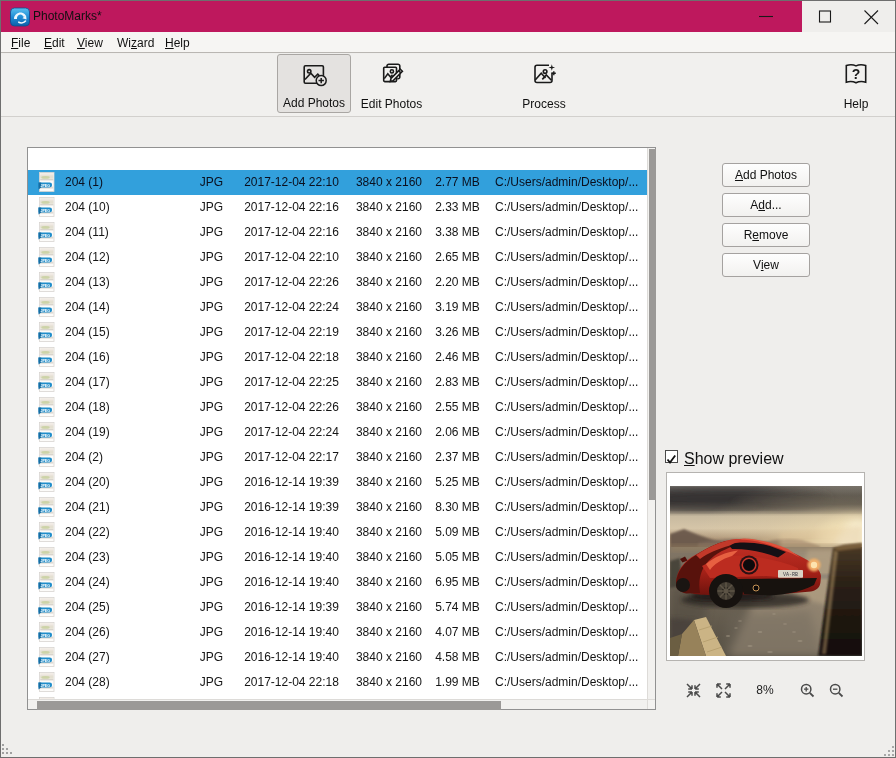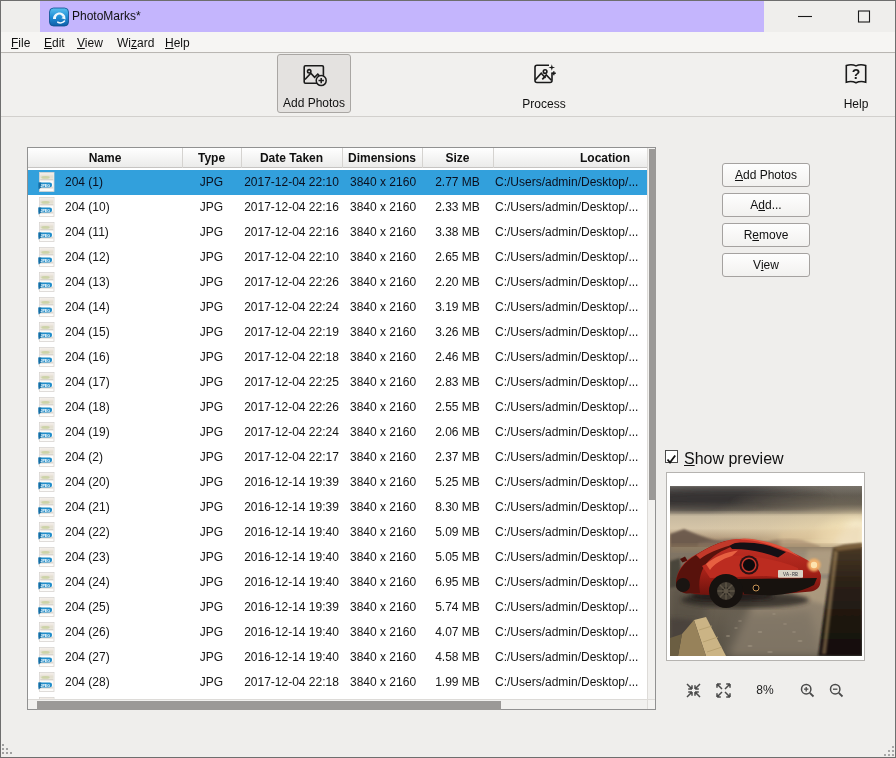--- a/index.html
+++ b/index.html
@@ -1,20 +1,20 @@
 <!DOCTYPE html>
 <html><head><meta charset="utf-8"><style>
 * { margin:0; padding:0; box-sizing:border-box; }
 html,body { width:896px; height:758px; overflow:hidden; }
 body { font-family:"Liberation Sans", sans-serif; background:#efeeec; position:relative; }
 .abs { position:absolute; }
 
 #frame { position:absolute; left:0; top:0; width:896px; height:758px; border:1px solid #6e6e6e; z-index:90; pointer-events:none; }
 
-#titlebar { position:absolute; left:1px; top:1px; width:724px; height:31px; background:#c4b5fd;margin-left:39px; }
+#titlebar { position:absolute; left:1px; top:1px; width:801px; height:31px; background:#be185d; }
 #title { position:absolute; left:32px; top:8px; font-size:12px; color:#101010; }
 
 #menubar { position:absolute; left:1px; top:32px; width:894px; height:21px; background:#f6f5f3; border-bottom:1px solid #b9b6b2; font-size:12px; color:#101010; }
 #menubar span { position:absolute; top:4px; }
 
 #toolbar { position:absolute; left:1px; top:54px; width:894px; height:63px; background:#f1f0ee; border-bottom:1px solid #d2d0cd; }
 .tbtn { position:absolute; top:0px; height:59px; text-align:center; font-size:12px; color:#101010; }
 .tbtn .lbl { position:absolute; bottom:2px; left:0; right:0; }
 .tbtn svg { position:absolute; top:7px; left:50%; transform:translateX(-50%); }
 #tb-add { left:276px; width:74px; background:#e4e2e0; border:1px solid #a9a6a3; border-radius:3px; }
@@ -28,21 +28,21 @@
 #thead span { position:absolute; top:3px; }
 .hsep { position:absolute; top:0; width:1px; height:20px; background:#d5d3d0; }
 #tbody { position:absolute; left:0; top:22px; width:620px; height:529px; overflow:hidden; }
 .row { position:relative; width:620px; height:25px; background:#fff; font-size:12px; color:#151515; }
 .row.sel { background:#32a0dc; color:#0a0f1e; }
 .row span { position:absolute; top:5px; white-space:nowrap; }
 .fic { position:absolute; left:10px; top:2px; }
 .c-name { left:37px; }
 .c-type { left:154px; width:59px; text-align:center; }
 .c-date { left:213px; width:101px; text-align:center; }
-.c-dim  { left:314px; width:80px; text-align:left;margin-left:8px; }
+.c-dim  { left:314px; width:80px; text-align:right; }
 .c-size { left:394px; width:71px; text-align:center; }
 .c-loc  { left:467px; }
 
 #vsb { position:absolute; right:0; top:0; width:8px; height:551px; background:#f2f1ef; border-left:1px solid #dddbd8; }
 #vthumb { position:absolute; left:1px; top:1px; width:7px; height:351px; background:#9b9997; }
 #hsb { position:absolute; left:0; bottom:0; width:620px; height:10px; background:#f2f1ef; border-top:1px solid #dddbd8; }
 #hthumb { position:absolute; left:9px; top:1px; width:464px; height:9px; background:#9b9997; }
 #sbcorner { position:absolute; right:0; bottom:0; width:8px; height:10px; background:#f4f3f1; border-left:1px solid #dddbd8; border-top:1px solid #dddbd8; }
 
 .pbtn { position:absolute; left:722px; width:88px; height:24px; background:linear-gradient(#fefefe,#f2f1ef); border:1px solid #a5a2a0; border-radius:3px; font-size:12px; color:#101010; text-align:center; line-height:22px; }
@@ -97,53 +97,51 @@
  <div class="tbtn" id="tb-add">
   <svg width="26" height="26" viewBox="0 0 26 26" fill="none" stroke="#1a1a1a" stroke-width="1.6">
    <rect x="3.2" y="3.8" width="19.2" height="17.4" rx="1.2"></rect>
    <circle cx="8.2" cy="9.3" r="1.7"></circle>
    <path d="M4 17.5 L9.8 11.2 L13.6 15.4 L16.8 12.2 L20 15.6"></path>
    <circle cx="20.2" cy="18.6" r="5.0" fill="#e4e2e0" stroke-width="1.5"></circle>
    <path d="M20.2 15.9 v5.4 M17.5 18.6 h5.4" stroke-width="1.5"></path>
   </svg>
   <div class="lbl">Add Photos</div>
  </div>
+ <div class="tbtn" id="tb-edit">
+  <svg width="27" height="27" viewBox="0 0 27 27" fill="none" stroke="#1a1a1a" stroke-width="1.6">
+   <path d="M8.5 6.3 V5 a1.8 1.8 0 0 1 1.8 -1.8 H19.5 a1.8 1.8 0 0 1 1.8 1.8 V16 a1.8 1.8 0 0 1 -1.8 1.8 h-0.7"></path>
+   <rect x="5.2" y="6.3" width="12.8" height="14.3" rx="1"></rect>
+   <circle cx="13.4" cy="10.4" r="1.6"></circle>
+   <path d="M5.8 17.6 L9.3 12.8 L12 16 L14 13.8"></path>
+   <path d="M21.8 8.2 L23.9 10.3 L14.5 19.7 L11.8 20.4 L12.5 17.5 Z" fill="#f1f0ee"></path>
+   <path d="M20.2 9.8 L22.3 11.9"></path>
+  </svg>
+  <div class="lbl">Edit Photos</div>
+ </div>
  <div class="tbtn" id="tb-process">
   <svg width="27" height="27" viewBox="0 0 27 27" fill="none" stroke="#1a1a1a" stroke-width="1.6">
    <path d="M18.5 4.3 H6.5 a2 2 0 0 0 -2 2 V19.5 a2 2 0 0 0 2 2 H19.5 a2 2 0 0 0 2 -2 V11.5"></path>
    <circle cx="14.6" cy="10.6" r="1.8"></circle>
    <path d="M4.7 19 L10.7 12.2 L15 17 M11.8 18.4 L15.8 13.9 L20.9 19.3"></path>
    <path d="M21.3 3.2 L22 5.8 L24.6 6.5 L22 7.2 L21.3 9.8 L20.6 7.2 L18 6.5 L20.6 5.8 Z" fill="#1a1a1a" stroke="none"></path>
    <path d="M23.3 10.3 v4 M21.3 12.3 h4" stroke-width="1.4"></path>
   </svg>
   <div class="lbl">Process</div>
  </div>
  <div class="tbtn" id="tb-help">
   <svg width="27" height="27" viewBox="0 0 27 27" fill="none" stroke="#1a1a1a" stroke-width="1.6">
    <path d="M3.8 4.6 C7 3.4 10.5 3.4 13.5 4.9 C16.5 3.4 20 3.4 23.2 4.6 V21.2 C20 20.2 16.5 20.3 13.5 21.8 C10.5 20.3 7 20.2 3.8 21.2 Z"></path>
    <text x="13.5" y="17.5" font-size="14" font-weight="bold" fill="#1a1a1a" stroke="none" text-anchor="middle" font-family="Liberation Sans">?</text>
   </svg>
   <div class="lbl">Help</div>
  </div>
 </div>
 
 <div id="table">
- <div id="thead">
-  <span style="left:0;width:154px;text-align:center">Name</span>
-  <span style="left:154px;width:59px;text-align:center">Type</span>
-  <span style="left:213px;width:101px;text-align:center">Date Taken</span>
-  <span style="left:314px;width:80px;text-align:center">Dimensions</span>
-  <span style="left:394px;width:71px;text-align:center">Size</span>
-  <span style="left:465px;width:137px;text-align:right">Location</span>
-  <div class="hsep" style="left:154px"></div>
-  <div class="hsep" style="left:213px"></div>
-  <div class="hsep" style="left:314px"></div>
-  <div class="hsep" style="left:394px"></div>
-  <div class="hsep" style="left:465px"></div>
- </div>
  <div id="tbody">
 <div class="row sel">
         <svg class="fic" width="17" height="20" viewBox="0 0 17 20">
 <rect x="1.5" y="0.5" width="14.5" height="19" fill="#fcfbf9" stroke="#d7d4d0" stroke-width="0.8"></rect>
 <rect x="2.2" y="1.2" width="13.1" height="5" fill="#efe9e2"></rect>
 <rect x="2.2" y="3.4" width="13.1" height="3.4" fill="#e4e0d2"></rect>
 <ellipse cx="7.5" cy="5.4" rx="4.2" ry="1.3" fill="#cdd3a8"></ellipse>
 <rect x="2.2" y="7" width="13.1" height="1.4" fill="#d8d4cc"></rect>
 <rect x="2.2" y="14.6" width="13.1" height="2" fill="#ded9d2"></rect>
 <path d="M0.5 10.6 h11.2 a2.4 2.4 0 0 1 2.4 2.4 v0 a2.4 2.4 0 0 1 -2.4 2.4 H0.5 Z" fill="#1f8ecb"></path>

